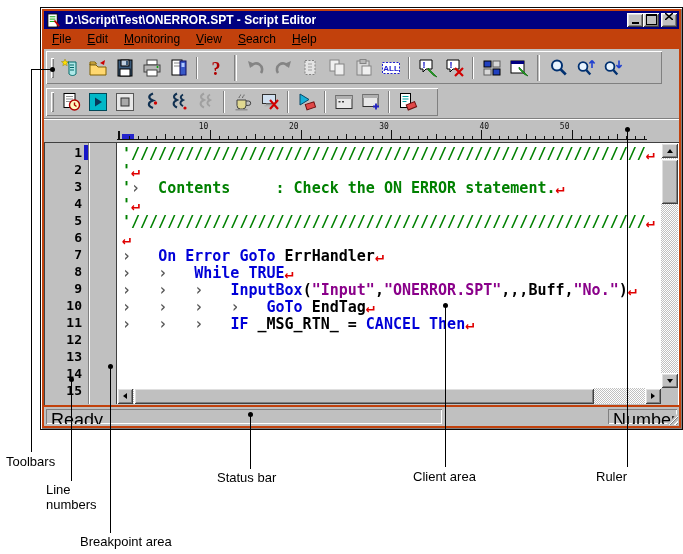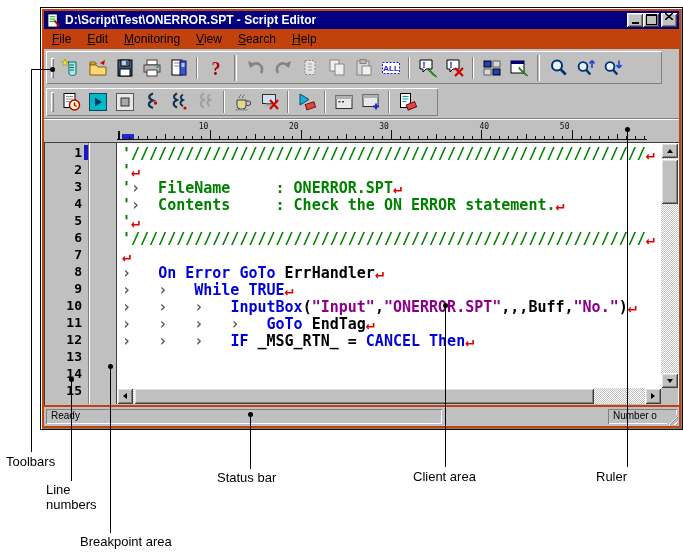--- a/index.html
+++ b/index.html
@@ -62,21 +62,21 @@
   .hscroll{position:absolute;left:73px;top:246px;width:544px;height:16px}
   .corner{position:absolute;left:617px;top:246px;width:17px;height:16px;background:#c0c0c0}
   .sbtn,.thumb{position:absolute;background:#c0c0c0;box-shadow:inset 1px 1px 0 #fff,inset -1px -1px 0 #404040,inset 2px 2px 0 #dfdfdf,inset -2px -2px 0 #808080;display:flex;align-items:center;justify-content:center}
   .arr{width:0;height:0;border:3px solid transparent}
   .arr.up{border-bottom:4px solid #000;margin-top:-3px}
   .arr.down{border-top:4px solid #000;margin-bottom:-3px}
   .arr.left{border-right:4px solid #000;margin-left:-3px}
   .arr.right{border-left:4px solid #000;margin-right:-3px}
 
   
-  .statusbar{position:absolute;left:3px;right:3px;bottom:3px;height:19px;background:#c0c0c0;font-size:10px;color:#000}
+  .statusbar{position:absolute;left:3px;right:3px;bottom:3px;height:19px;background:#c0c0c0;font-size:18px;color:#000}
   .spanel{position:absolute;top:2px;height:15px;box-shadow:inset 1px 1px 0 #808080,inset -1px -1px 0 #fff;padding:1px 5px;white-space:pre;overflow:hidden;box-sizing:border-box}
   #sp-ready{left:2px;width:396px}
   #sp-pos{left:402px;width:158px}
   #sp-num{left:564px;right:2px}
   .resize-grip{position:absolute;right:1px;bottom:1px;width:12px;height:12px;clip-path:polygon(100% 0,100% 100%,0 100%);background:repeating-linear-gradient(135deg,#c0c0c0 0 2px,#fff 2px 3px,#808080 3px 4px)}
 
   
   .ann-line{position:absolute;background:#000;z-index:50;width:1px}
   .ann-hline{position:absolute;background:#000;z-index:50;height:1px}
   .ann-dot{position:absolute;width:5px;height:5px;background:#000;border-radius:50%;z-index:51}
@@ -437,21 +437,20 @@
         <div class="ln">11</div>
         <div class="ln">12</div>
         <div class="ln">13</div>
         <div class="ln">14</div>
         <div class="ln">15</div>
       </div>
     <div class="bpcol"></div>
     <div class="txt">
         <div class="cl"><span class="sg-c">'/////////////////////////////////////////////////////////</span><span class="ret">↵</span></div>
         <div class="cl"><span class="sg-c">'</span><span class="ret">↵</span></div>
-        <div class="cl"><span class="sg-c">'</span><span class="sg-m">›</span><span class="sg-c">  FileName     : ONERROR.SPT</span><span class="ret">↵</span></div>
         <div class="cl"><span class="sg-c">'</span><span class="sg-m">›</span><span class="sg-c">  Contents     : Check the ON ERROR statement.</span><span class="ret">↵</span></div>
         <div class="cl"><span class="sg-c">'</span><span class="ret">↵</span></div>
         <div class="cl"><span class="sg-c">'/////////////////////////////////////////////////////////</span><span class="ret">↵</span></div>
         <div class="cl"><span class="ret">↵</span></div>
         <div class="cl"><span class="sg-m">›</span><span class="sg-t">   </span><span class="sg-k">On Error GoTo</span><span class="sg-t"> ErrHandler</span><span class="ret">↵</span></div>
         <div class="cl"><span class="sg-m">›</span><span class="sg-t">   </span><span class="sg-m">›</span><span class="sg-t">   </span><span class="sg-k">While TRUE</span><span class="ret">↵</span></div>
         <div class="cl"><span class="sg-m">›</span><span class="sg-t">   </span><span class="sg-m">›</span><span class="sg-t">   </span><span class="sg-m">›</span><span class="sg-t">   </span><span class="sg-k">InputBox</span><span class="sg-t">(</span><span class="sg-s">"Input"</span><span class="sg-t">,</span><span class="sg-s">"ONERROR.SPT"</span><span class="sg-t">,,,Buff,</span><span class="sg-s">"No."</span><span class="sg-t">)</span><span class="ret">↵</span></div>
         <div class="cl"><span class="sg-m">›</span><span class="sg-t">   </span><span class="sg-m">›</span><span class="sg-t">   </span><span class="sg-m">›</span><span class="sg-t">   </span><span class="sg-m">›</span><span class="sg-t">   </span><span class="sg-k">GoTo</span><span class="sg-t"> EndTag</span><span class="ret">↵</span></div>
         <div class="cl"><span class="sg-m">›</span><span class="sg-t">   </span><span class="sg-m">›</span><span class="sg-t">   </span><span class="sg-m">›</span><span class="sg-t">   </span><span class="sg-k">IF</span><span class="sg-t"> _MSG_RTN_ = </span><span class="sg-k">CANCEL Then</span><span class="ret">↵</span></div>
       </div>

